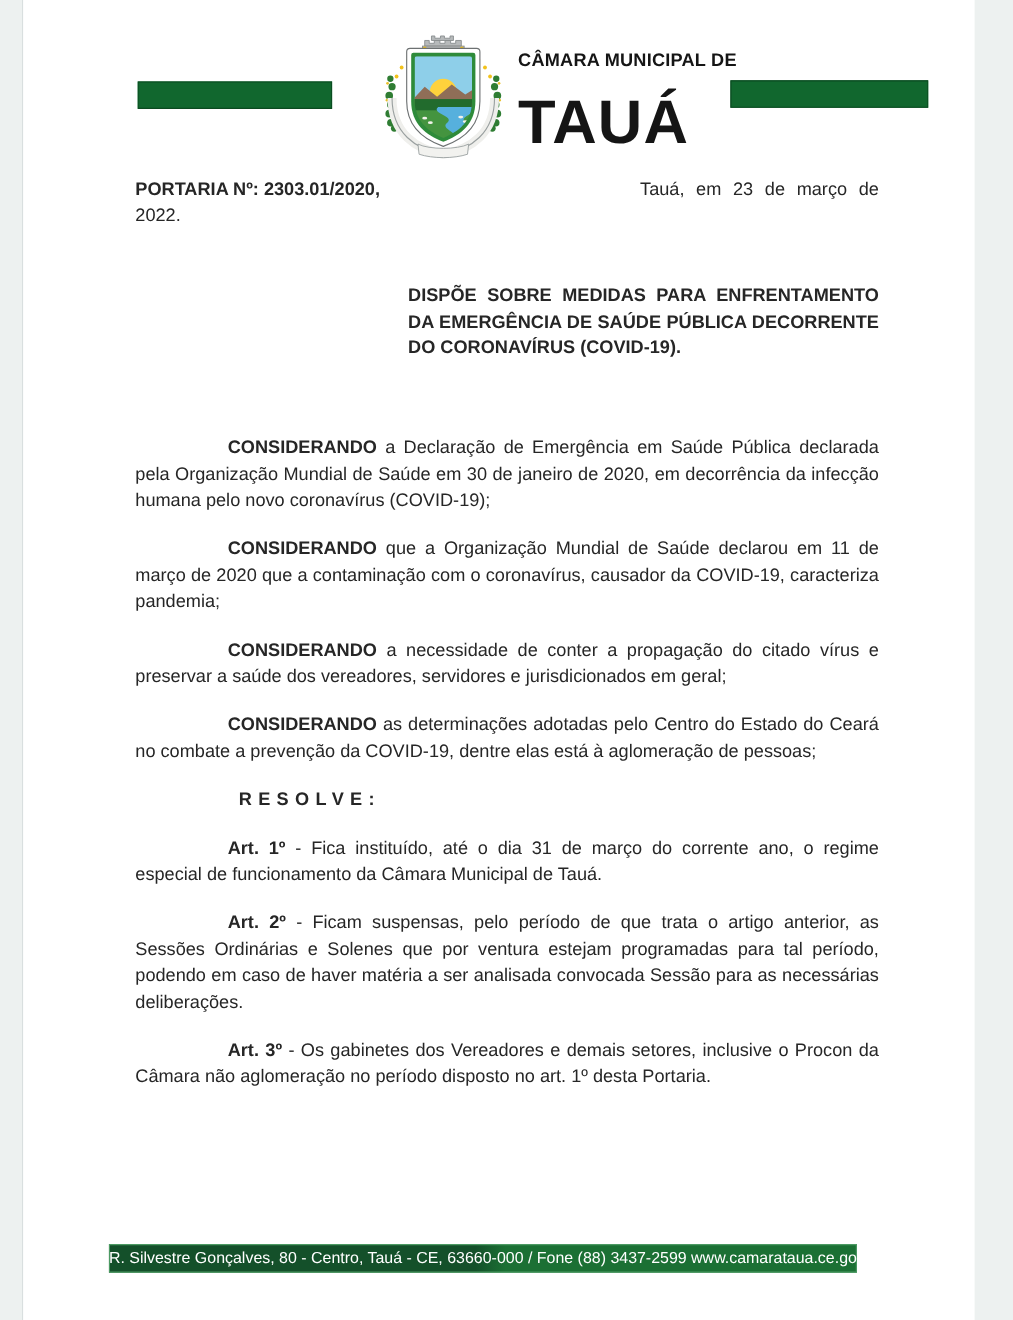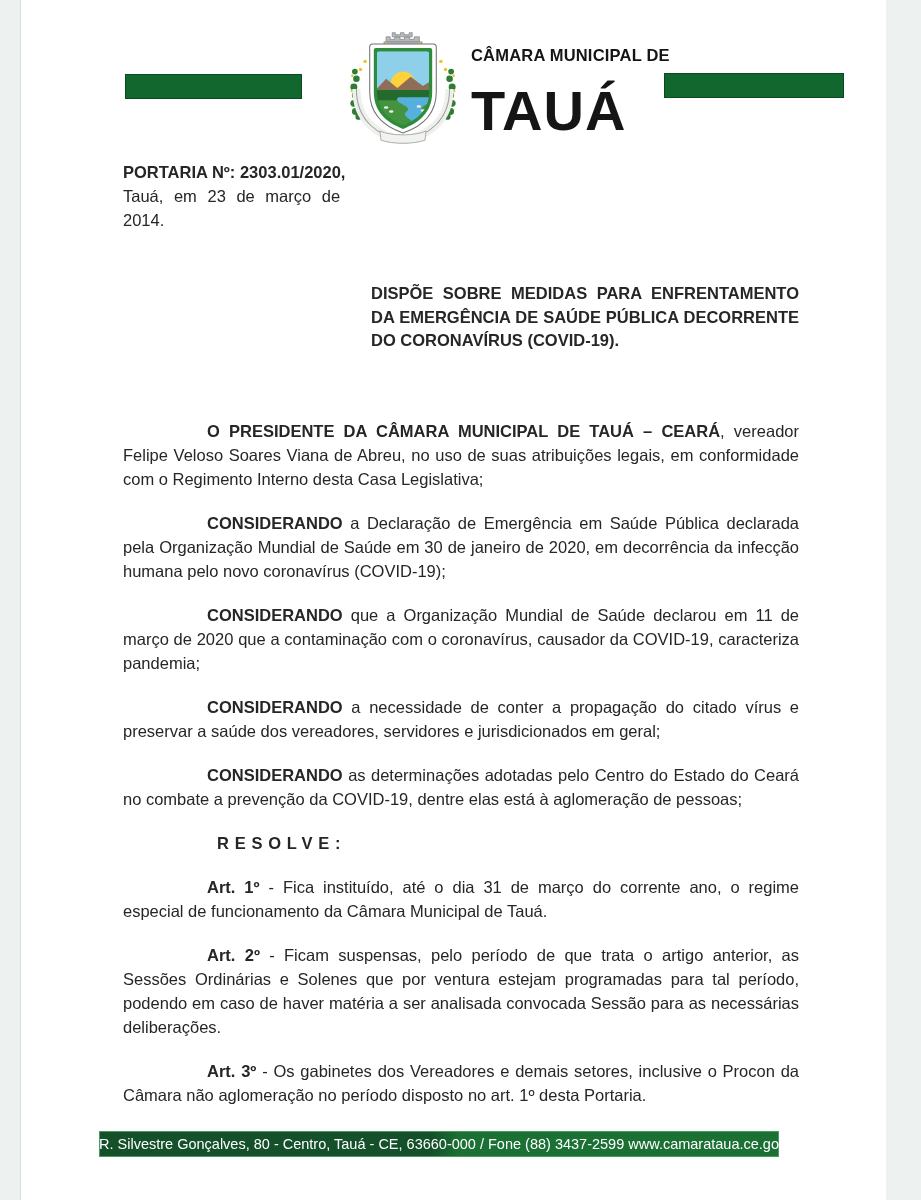--- a/index.html
+++ b/index.html
@@ -33,21 +33,21 @@
     font-size:56px;font-weight:bold;letter-spacing:1px;line-height:.95;margin-top:19px;
   }
   
   .content{
     position:absolute;left:102px;top:160px;width:676px;
     font-size:16.5px;line-height:24px;color:#262626;
   }
   .content p{margin:0 0 20px 0;text-align:justify;}
   .b{font-weight:bold;}
   .p1{margin-bottom:50px;}
-  .p1-row{display:flex;justify-content:space-between;flex-direction:column;}
+  .p1-row{display:flex;justify-content:space-between;}
   .p1-date{word-spacing:6px;}
   .subject{
     font-weight:bold;margin:0 0 66px 248px !important;width:428px;
     line-height:23.5px;
   }
   .indent{text-indent:84px;}
   .resolve{
     font-weight:bold;text-indent:94px;letter-spacing:.35em;margin-bottom:20px !important;
   }
   
@@ -148,26 +148,25 @@
     <div class="line2">TAUÁ</div>
   </div>
 
   <div class="content">
 
     <div class="p1">
       <div class="p1-row">
         <span class="b">PORTARIA  Nº:  2303.01/2020,</span>
         <span class="p1-date">Tauá, em 23 de março de</span>
       </div>
-      <div>2014.</div>
+      <div>2022.</div>
     </div>
 
     <p class="subject">DISPÕE SOBRE MEDIDAS PARA ENFRENTAMENTO DA EMERGÊNCIA DE SAÚDE PÚBLICA DECORRENTE DO CORONAVÍRUS (COVID-19).</p>
 
-    <p class="indent"><span class="b">O PRESIDENTE DA CÂMARA MUNICIPAL DE TAUÁ – CEARÁ</span><span>, vereador Felipe Veloso Soares Viana de Abreu, no uso de suas atribuições legais, em conformidade com o Regimento Interno desta Casa Legislativa;</span></p>
 
     <p class="indent"><span class="b">CONSIDERANDO</span><span> a Declaração de Emergência em Saúde Pública declarada pela Organização Mundial de Saúde em 30 de janeiro de 2020, em decorrência da infecção humana pelo novo coronavírus (COVID-19);</span></p>
 
     <p class="indent"><span class="b">CONSIDERANDO</span><span> que a Organização Mundial de Saúde declarou em 11 de março de 2020 que a contaminação com o coronavírus, causador da COVID-19, caracteriza pandemia;</span></p>
 
     <p class="indent"><span class="b">CONSIDERANDO</span><span> a necessidade de conter a propagação do citado vírus e preservar a saúde dos vereadores, servidores e jurisdicionados em geral;</span></p>
 
     <p class="indent"><span class="b">CONSIDERANDO</span><span> as determinações adotadas pelo Centro do Estado do Ceará no combate a prevenção da COVID-19, dentre elas está à aglomeração de pessoas;</span></p>
 
     <p class="resolve">RESOLVE:</p>

